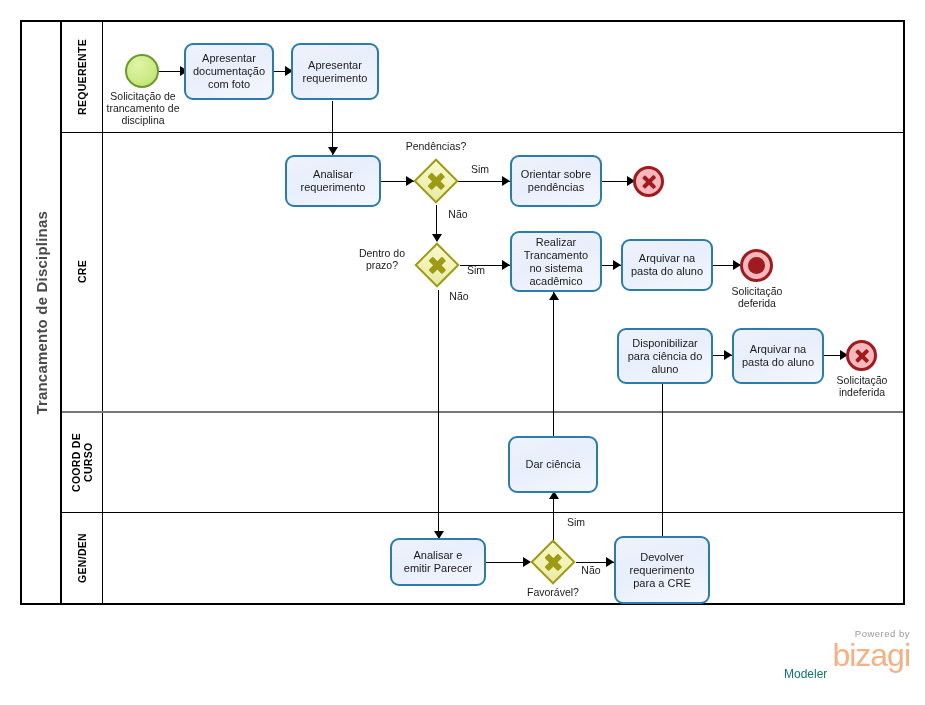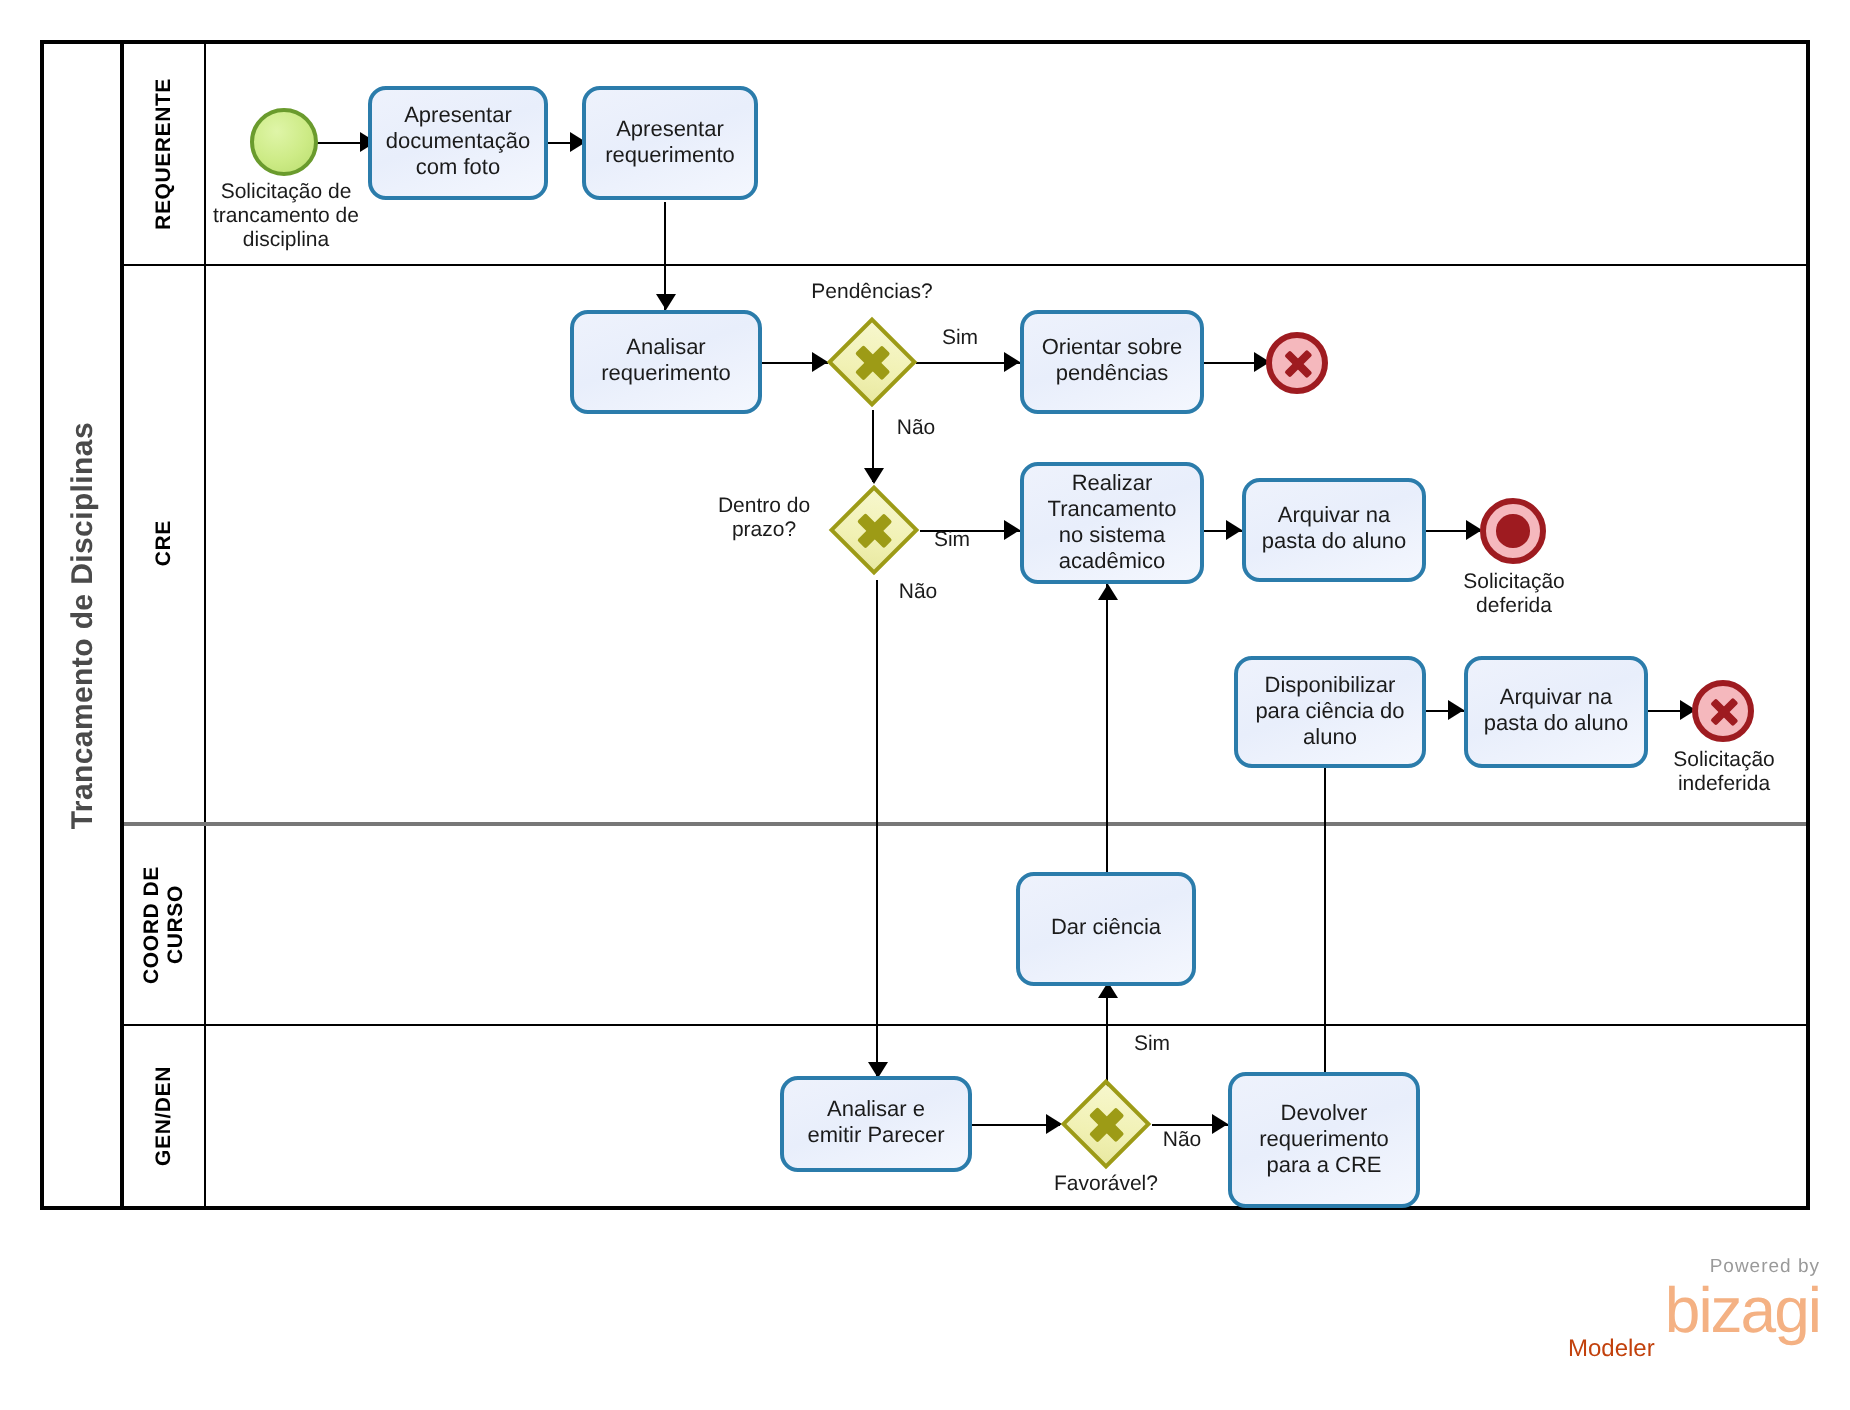--- a/index.html
+++ b/index.html
@@ -143,21 +143,21 @@
     line-height:12px;
     text-align:center;
     white-space:pre-line;
   }
   .lbl.left{text-align:center;}
 
   
   .logo{position:absolute;text-align:right;}
   .logo .pw{font-size:9.5px;color:#9a9a9a;letter-spacing:.5px;display:block;line-height:11px;}
   .logo .bz{font-size:32px;color:#f4b183;letter-spacing:-1px;display:block;line-height:32px;font-weight:normal;}
-  .logo .md{font-size:12px;color:#c2410c;display:block;line-height:14px;text-align:left;padding-left:4px;margin-top:-4px;}
+  .logo .md{font-size:12px;color:#0f766e;display:block;line-height:14px;text-align:left;padding-left:4px;margin-top:-4px;}
 </style>
 </head>
 <body>
 
 <div id="canvas">
 
   <div class="pool" style="left:20px;top:20px;width:885px;height:585px;"></div>
 
   <div class="pool-title" style="left:22px;top:22px;width:40px;height:581px;">
     <span>Trancamento de Disciplinas</span>

